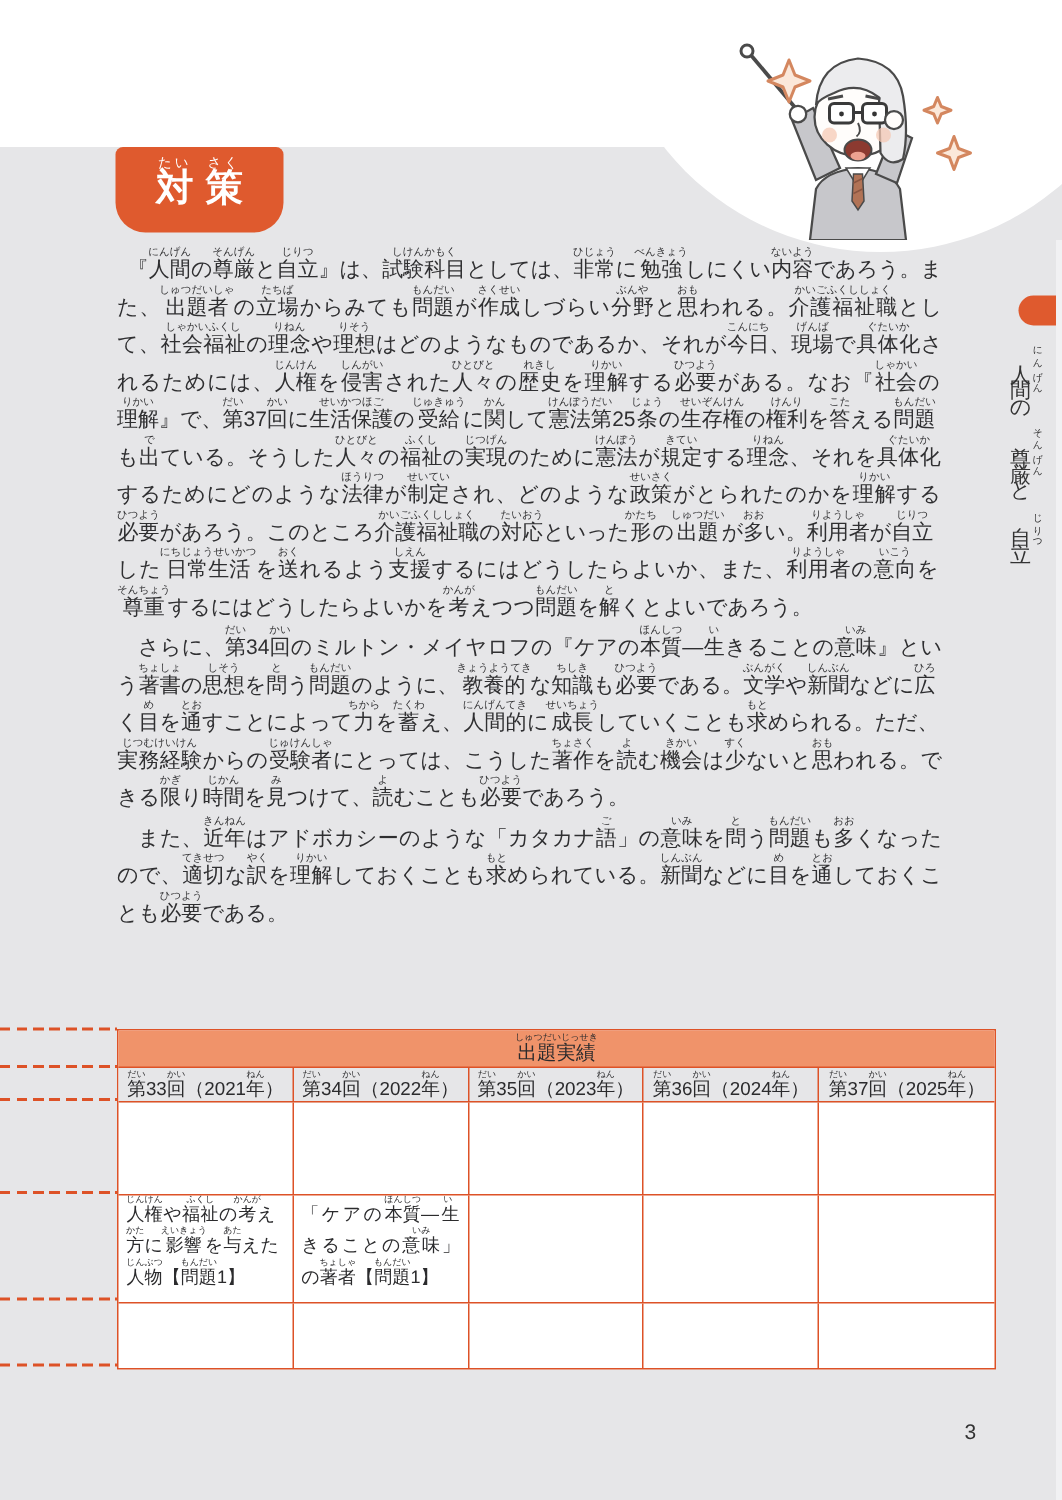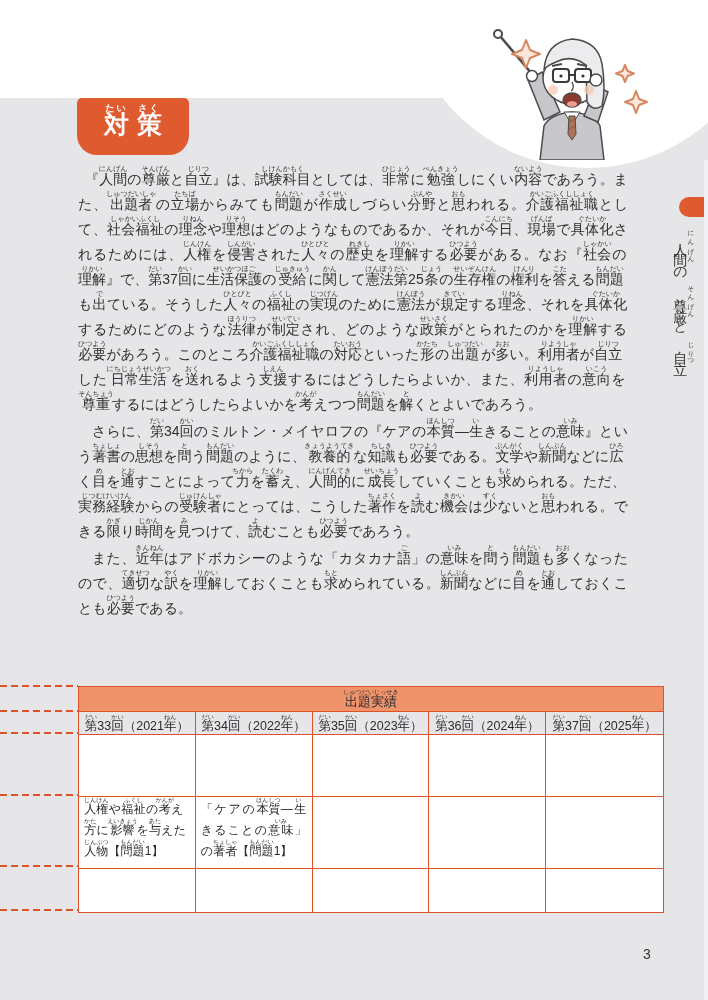--- a/index.html
+++ b/index.html
@@ -7,21 +7,21 @@
   .page{position:relative;width:708px;height:1000px;background:#ffffff;overflow:hidden;}
   .content-bg{position:absolute;left:0;top:98px;width:708px;height:902px;background:#e6e6e8;}
   .backdrop-circle{position:absolute;left:403px;top:-200px;width:368px;height:368px;border-radius:50%;background:#ffffff;}
   .edge-strip{position:absolute;right:0;top:160px;width:4px;height:840px;background:#f1f1f3;}
 
   
   .badge{position:absolute;left:77px;top:98px;width:112px;height:57px;background:#df5a2e;
          border-radius:5px 5px 20px 20px;color:#fff;text-align:center;box-sizing:border-box;padding-top:5px;}
   .badge-label{font-size:25px;font-weight:bold;line-height:1.05;}
   .badge-label ruby{margin:0 4px;}
-  .badge-label rt{font-size:9px;font-weight:bold;letter-spacing:2px;}
+  .badge-label rt{font-size:9px;font-weight:normal;letter-spacing:2px;}
 
   
   .side-pill{position:absolute;left:679px;top:197px;width:29px;height:20px;background:#df5a2e;border-radius:10px 0 0 10px;}
   .side-title{position:absolute;left:672px;top:226px;writing-mode:vertical-rl;font-size:14px;letter-spacing:11px;
               color:#333;line-height:1.2;}
   .side-title rt{font-size:6.5px;letter-spacing:1px;}
 
   
   .bodytext{position:absolute;left:78px;top:165px;width:550px;font-size:14px;line-height:25px;
             text-align:justify;color:#2f2f31;}

